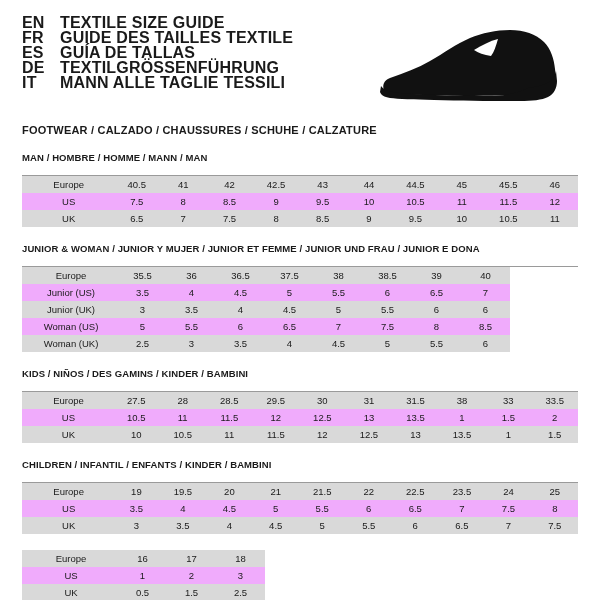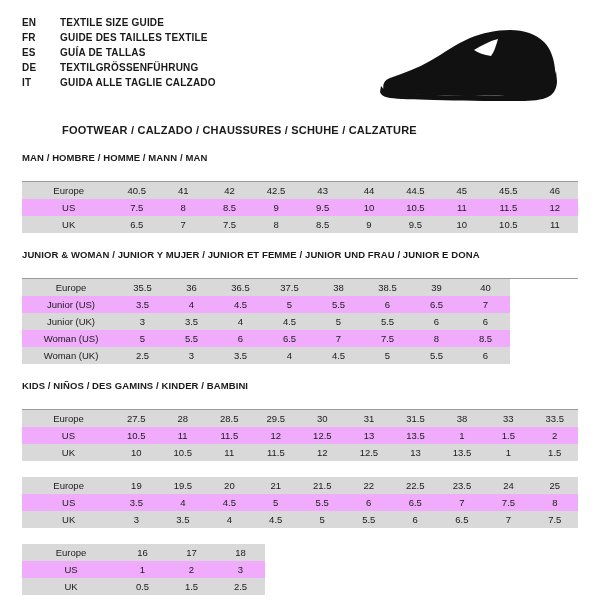--- a/index.html
+++ b/index.html
@@ -28,21 +28,21 @@
     align-items: flex-start;
     justify-content: space-between;
   }
   .lang-block {
     display: flex;
     flex-direction: column;
     gap: 1px;
   }
   .lang-row {
     display: flex;
-    font-size: 10px;
+    font-size: 16px;
     font-weight: bold;
     letter-spacing: 0.2px;
     line-height: 14px;
   }
   .lang-code {
     width: 38px;
     flex: 0 0 38px;
   }
   .lang-text {
     white-space: nowrap;
@@ -51,32 +51,31 @@
   .shoe-art {
     margin-right: 20px;
     margin-top: 12px;
   }
 
   .footwear-line {
     margin-top: 14px;
     font-size: 11px;
     font-weight: bold;
     letter-spacing: 0.2px;
-    margin-left: 40px;
   }
 
   
   .section {
     margin-top: 16px;
   }
   .section-title {
     font-size: 9.5px;
     font-weight: bold;
     letter-spacing: 0.1px;
-    padding-bottom: 18px;
+    padding-bottom: 12px;
     border-bottom: 1px solid #9a9a9a;
     margin-bottom: 0;
   }
   table.size {
     border-collapse: collapse;
     font-size: 9.5px;
     table-layout: fixed;
   }
   table.size td {
     height: 17px;
@@ -119,21 +118,21 @@
       <div class="lang-row">
         <span class="lang-code">ES</span>
         <span class="lang-text">GUÍA DE TALLAS</span>
       </div>
       <div class="lang-row">
         <span class="lang-code">DE</span>
         <span class="lang-text">TEXTILGRÖSSENFÜHRUNG</span>
       </div>
       <div class="lang-row">
         <span class="lang-code">IT</span>
-        <span class="lang-text">GUIDA ALLE TAGLIE CALZADO</span>
+        <span class="lang-text">MANN ALLE TAGLIE TESSILI</span>
       </div>
     </div>
 
     <div class="shoe-art">
       <svg width="180" height="78" viewBox="0 0 180 78" xmlns="http://www.w3.org/2000/svg">
         <path fill="#111111" d="M6 62 C4 58 6 52 12 50 C26 45 40 40 52 33 C66 25 78 16 92 10 C104 5 118 2 132 2 C146 2 158 6 166 14 C173 21 176 31 177 41 C178 48 177 54 174 58 C171 62 166 64 158 65 C140 67 118 68 96 68 C70 68 40 67 18 66 C11 65.6 8 64.5 6 62 Z"></path>
         <path fill="#111111" d="M150 60 C158 59 166 57 171 54 C175 51 177 47 178 43 L179 53 C179 60 176 66 170 69 C164 72 154 73 142 73 C120 73 86 73 56 72 C36 71.5 20 71 12 70 C6 69 3 67 2 64 L3 58 C6 62 12 64 22 65 C44 67 80 68 110 68 C126 68 140 65 150 60 Z"></path>
         <path fill="#ffffff" d="M96 22 C104 17 112 13 120 11 C118 18 116 24 113 28 C106 27 100 25 96 22 Z"></path>
       </svg>
     </div>
@@ -329,20 +328,21 @@
         <td>13</td>
         <td>13.5</td>
         <td>1</td>
         <td>1.5</td>
       </tr>
     </tbody>
       </table>
   </div>
 
   <div class="section">
+    <div class="section-title">CHILDREN / INFANTIL / ENFANTS / KINDER / BAMBINI</div>
     <table class="size">
       <colgroup>
         <col class="w-label">
           <col class="w-cell">
           <col class="w-cell">
           <col class="w-cell">
           <col class="w-cell">
           <col class="w-cell">
         <col class="w-cell">
           <col class="w-cell">

